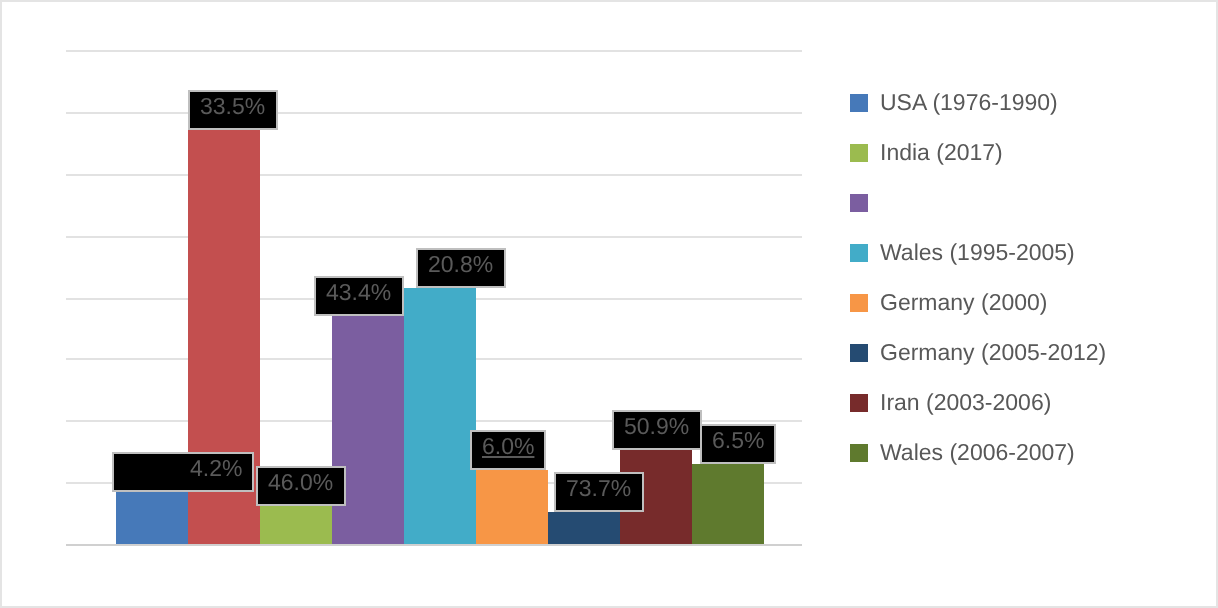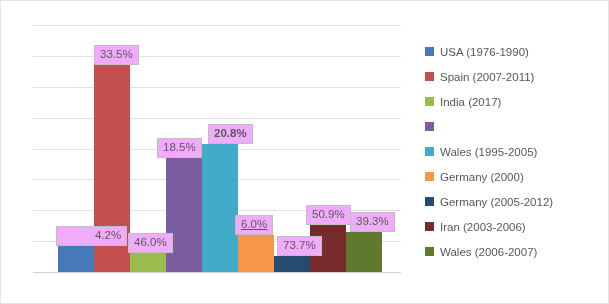--- a/index.html
+++ b/index.html
@@ -64,21 +64,21 @@
   .bar-rect {
     position: absolute;
     left: 0;
     bottom: 0;
     width: 100%;
   }
 
   
   .data-label {
     position: absolute;
-    background: #f0abfc;
+    background: #000000;
     border: 1px solid #bfbfbf;
     color: #5a5a5a;
     font-size: 11.5px;
     line-height: 13px;
     padding: 2px 5px 3px 5px;
     white-space: nowrap;
   }
 
   
   #legend {
@@ -147,39 +147,35 @@
           <div class="bar-rect" title="Iran (2003-2006) — 7.6%" style="height: 47px; background: rgb(119, 43, 43);"></div>
         </div>
         <div class="bar-slot" style="left: 288px; height: 258px;">
           <div class="bar-rect" title="Wales (2006-2007) — 6.5%" style="height: 40px; background: rgb(95, 122, 46);"></div>
         </div>
       </div>
     <div id="labels-layer">
         <div class="data-label" style="z-index: 1; top: 211.065px; left: 23px; padding-left: 38px;">4.2%</div>
         <div class="data-label" style="z-index: 1; top: 30.1375px; left: 61px;">33.5%</div>
         <div class="data-label" style="z-index: 1; top: 218.475px; left: 95px;">46.0%</div>
-        <div class="data-label" style="z-index: 1; top: 122.762px; left: 124px;">18.5%</div>
-        <div class="data-label" style="z-index: 2; top: 108.56px; left: 175px; font-weight: bold;">20.8%</div>
+        <div class="data-label" style="z-index: 1; top: 122.762px; left: 124px;">43.4%</div>
+        <div class="data-label" style="z-index: 2; top: 108.56px; left: 175px;">20.8%</div>
         <div class="data-label" style="z-index: 1; top: 199.95px; left: 202px; text-decoration: underline;">6.0%</div>
         <div class="data-label" style="z-index: 2; top: 220.945px; left: 244px;">73.7%</div>
         <div class="data-label" style="z-index: 2; top: 190.07px; left: 273px;">50.9%</div>
-        <div class="data-label" style="z-index: 3; top: 196.863px; left: 317px;">39.3%</div>
+        <div class="data-label" style="z-index: 3; top: 196.863px; left: 317px;">6.5%</div>
       </div>
   </div>
 
   <div id="legend">
       <div class="legend-item">
         <span class="legend-swatch" style="background: rgb(70, 121, 185);"></span>
         <span class="legend-label">USA (1976-1990)</span>
       </div>
       <div class="legend-item">
-        <span class="legend-swatch" style="background: rgb(195, 79, 79);"></span>
-        <span class="legend-label">Spain (2007-2011)</span>
-      </div>
-      <div class="legend-item">
         <span class="legend-swatch" style="background: rgb(155, 187, 79);"></span>
         <span class="legend-label">India (2017)</span>
       </div>
       <div class="legend-item">
         <span class="legend-swatch" style="background: rgb(123, 94, 160);"></span>
       </div>
       <div class="legend-item">
         <span class="legend-swatch" style="background: rgb(66, 172, 200);"></span>
         <span class="legend-label">Wales (1995-2005)</span>
       </div>

